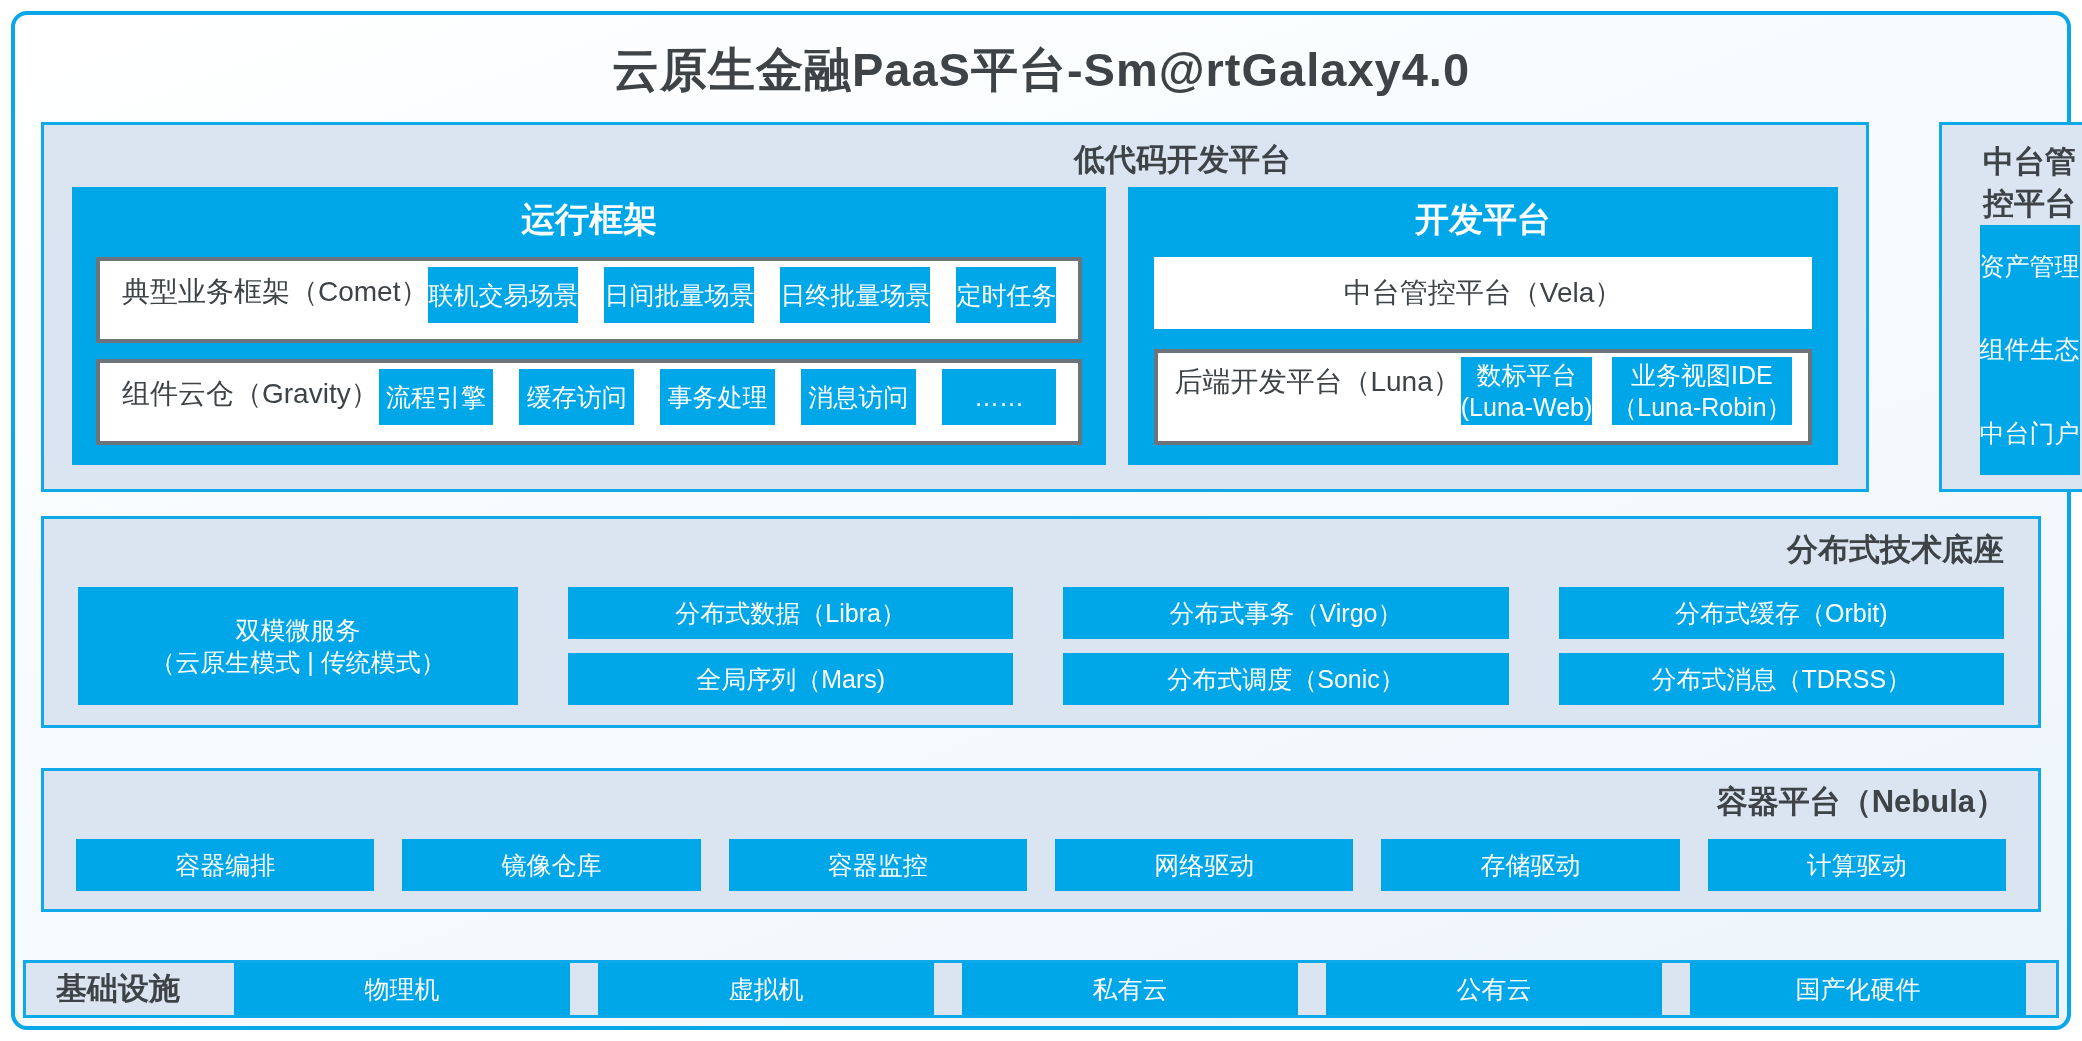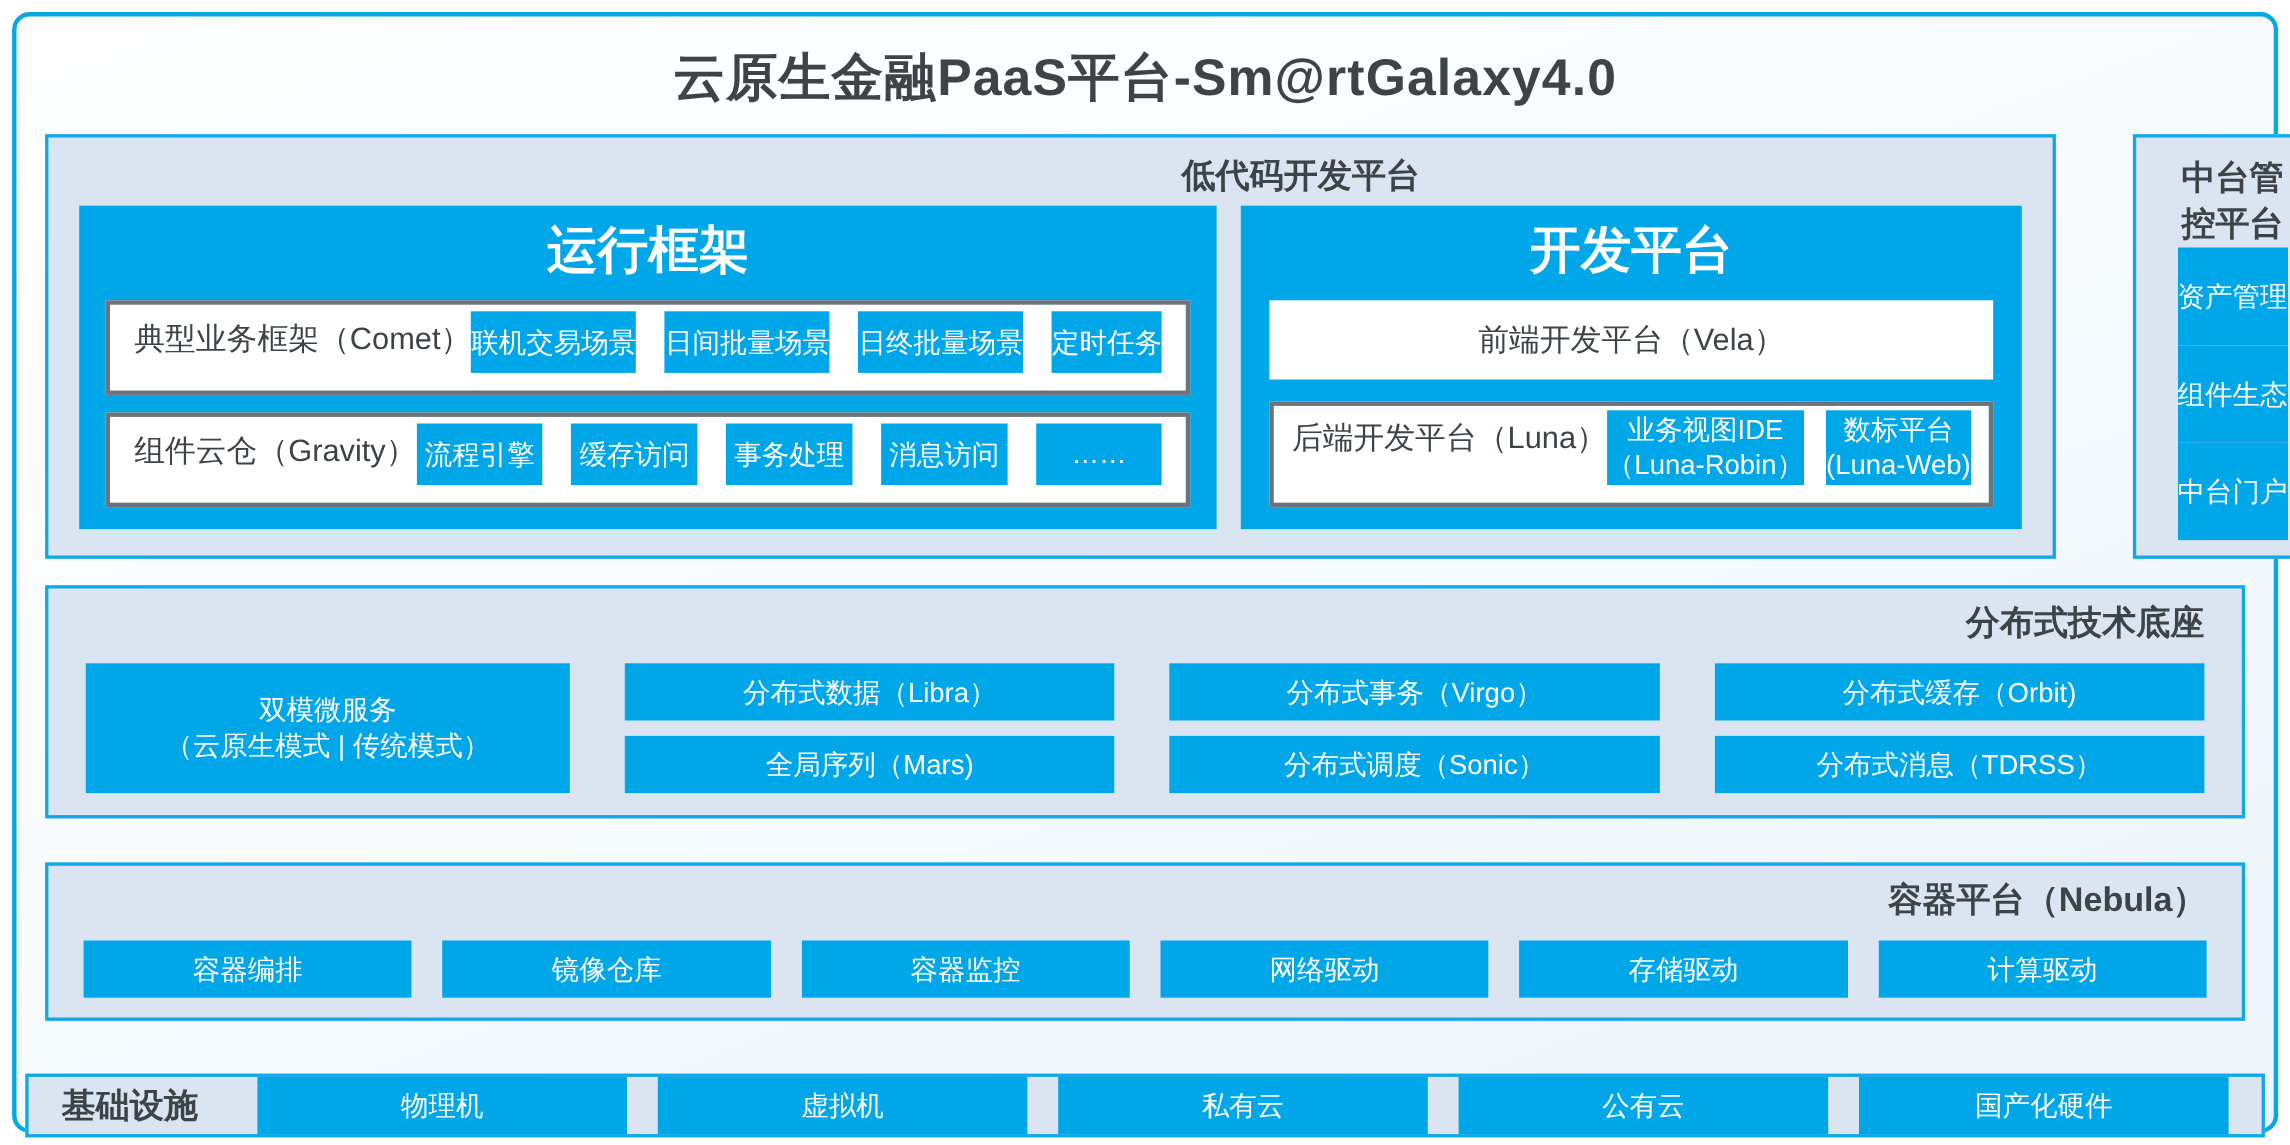--- a/index.html
+++ b/index.html
@@ -19,21 +19,21 @@
   .row-main { display:flex; gap:22px; margin:0 26px; height:412px; }
 
   
   .panel-lowcode { flex:1; position:relative; padding:62px 28px 24px; display:flex; gap:22px; }
   .lowcode-header { position:absolute; top:14px; left:62.5%; transform:translateX(-50%);
                     font-size:31px; font-weight:bold; color:#3D4347; white-space:nowrap; }
 
   .bluepanel { background:#00A7E8; display:flex; flex-direction:column; }
   .bp-runtime { flex:995; padding:0 24px 20px; }
   .bp-dev     { flex:540; padding:0 26px 20px; }
-  .bp-header  { color:#fff; font-size:46px; font-weight:bold; text-align:center; padding:10px 0 14px; }
+  .bp-header  { color:#fff; font-size:34px; font-weight:bold; text-align:center; padding:10px 0 14px; }
 
   .white-card { background:#ffffff; border:4px solid #6B737B; display:flex; flex-direction:row; }
   .card-title { text-align:center; font-size:28px; color:#3D4347; padding:6px 0 12px; white-space:nowrap; }
   .card-runtime { flex:1; padding:6px 22px 16px; }
   .card-runtime + .card-runtime { margin-top:16px; }
 
   .items-row { display:flex; gap:26px; flex:1; }
   .blue-item { background:#00A7E8; color:#ffffff; font-size:25px;
                display:flex; align-items:center; justify-content:center;
                text-align:center; flex:1; min-height:50px; white-space:nowrap; }
@@ -104,32 +104,32 @@
             <div class="blue-item">事务处理</div>
             <div class="blue-item">消息访问</div>
             <div class="blue-item">……</div>
           </div>
         </div>
       </div>
 
       <div class="bluepanel bp-dev">
         <div class="bp-header">开发平台</div>
 
-        <div class="card-vela">前端开发平台（Vela）</div>
+        <div class="card-vela">中台管控平台（Vela）</div>
 
         <div class="white-card card-luna">
           <div class="card-title">后端开发平台（Luna）</div>
           <div class="luna-items">
             <div class="blue-item two-line">
+              <span>数标平台</span>
+              <span>(Luna-Web)</span>
+            </div>
+            <div class="blue-item two-line">
               <span>业务视图IDE</span>
               <span>（Luna-Robin）</span>
-            </div>
-            <div class="blue-item two-line">
-              <span>数标平台</span>
-              <span>(Luna-Web)</span>
             </div>
           </div>
         </div>
       </div>
     </div>
 
     <div class="panel panel-mid">
       <div class="mid-header">中台管控平台</div>
       <div class="mid-items">
         <div class="blue-item mid-item">资产管理</div>

